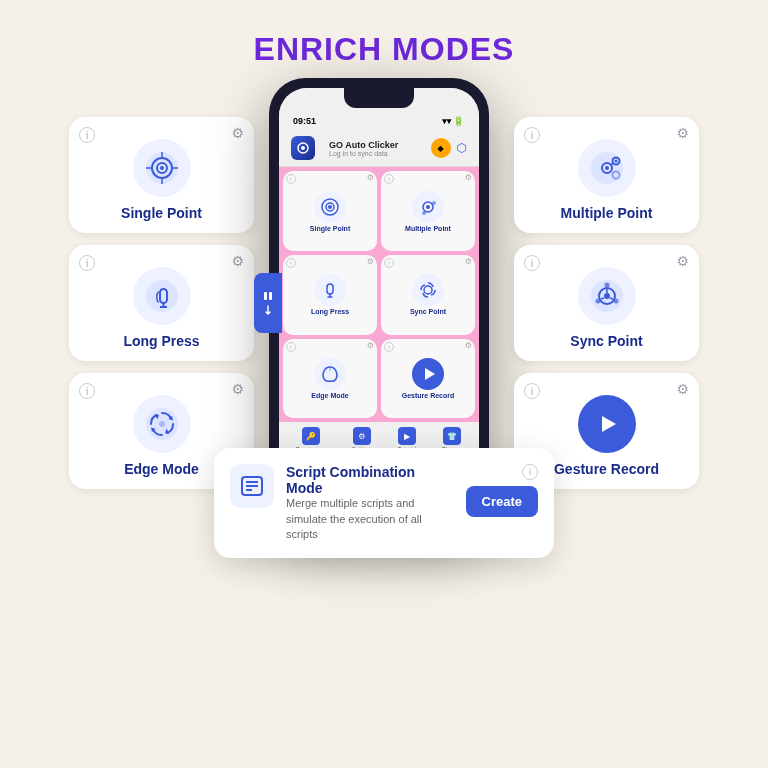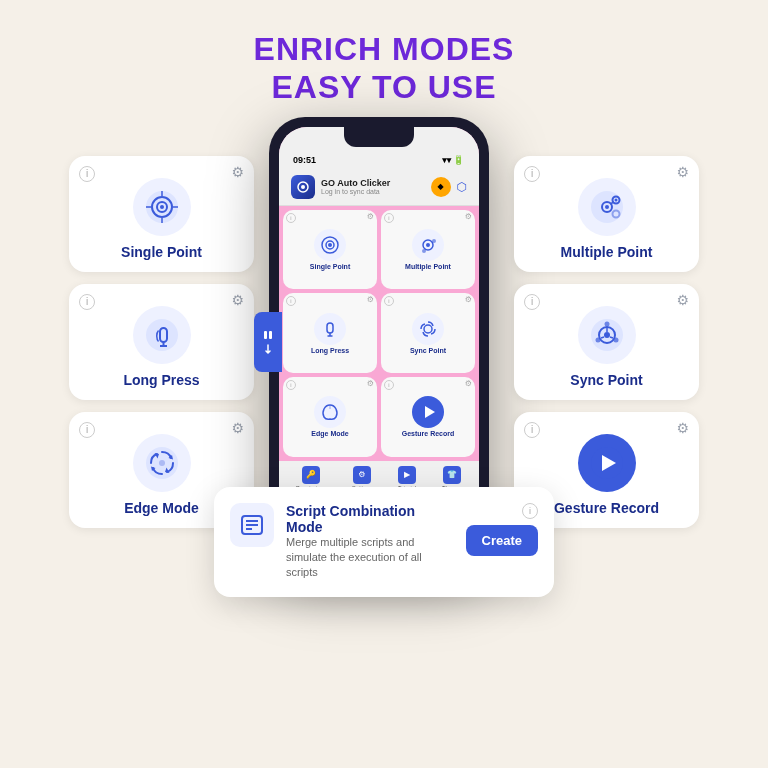--- a/index.html
+++ b/index.html
@@ -154,21 +154,21 @@
       padding: 4px 12px 6px;
       display: flex;
       align-items: center;
       justify-content: space-between;
       border-bottom: 1px solid #ddd;
     }
 
     .app-logo-area {
       display: flex;
       align-items: center;
-      gap: 6px;
+      gap: 14px;
     }
 
     .app-logo {
       width: 24px;
       height: 24px;
       background: linear-gradient(135deg, #3b5bdb, #1a2c8a);
       border-radius: 6px;
       display: flex;
       align-items: center;
       justify-content: center;
@@ -432,21 +432,20 @@
       align-items: center;
       justify-content: center;
       gap: 4px;
     }
   </style>
 </head>
 <body>
 
 <div class="header">
   <h1>ENRICH MODES</h1>
-  <h1>EASY TO USE</h1>
 </div>
 
 <div class="main-layout">
 
   <div class="side-cards">
 
     <div class="mode-card">
       <div class="card-info">
         <span>i</span>
       </div>

